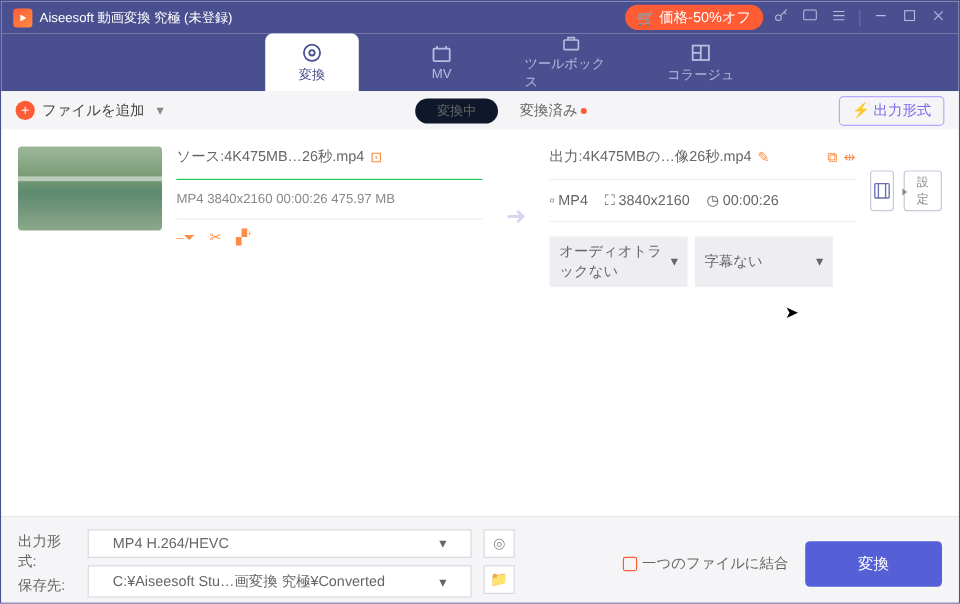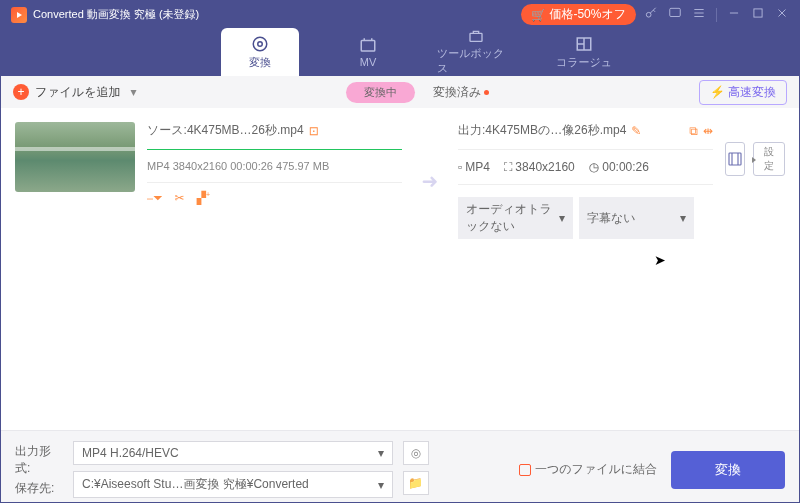--- a/index.html
+++ b/index.html
@@ -15,21 +15,21 @@
 .tabbar{height:48px;background:#4a4f8f;display:flex;align-items:flex-end;padding-left:220px;gap:30px}
 .tab{width:78px;height:48px;display:flex;flex-direction:column;align-items:center;justify-content:center;color:#b8bde0;cursor:pointer;gap:2px}
 .tab.active{background:#fff;color:#4a4f8f;border-radius:6px 6px 0 0}
 .tab svg{width:18px;height:18px}
 .tab-label{font-size:11px}
 .subbar{height:32px;background:#f5f5f7;display:flex;align-items:center;padding:0 12px}
 .add-btn{display:flex;align-items:center;gap:6px;color:#444;cursor:pointer}
 .plus{width:16px;height:16px;background:#ff5c35;border-radius:50%;color:#fff;display:flex;align-items:center;justify-content:center;font-size:12px;line-height:1}
 .chev{color:#888;margin-left:4px}
 .subbar-center{flex:1;display:flex;justify-content:center;gap:18px;align-items:center}
-.pill{background:#f9a8d4;border-radius:11px;padding:3px 18px;font-size:11px;color:#666}
+.pill{background:#0f172a;border-radius:11px;padding:3px 18px;font-size:11px;color:#666}
 .done{font-size:11px;color:#666;display:flex;align-items:center;gap:3px}
 .dot{width:5px;height:5px;background:#ff5c35;border-radius:50%}
 .fast{border:1px solid #b8a8ff;border-radius:4px;padding:3px 10px;font-size:11px;color:#7b68ee;display:flex;align-items:center;gap:3px}
 .content{height:322px;background:#fff;overflow:auto}
 .item{display:flex;padding:14px;gap:12px;align-items:flex-start}
 .thumb{width:120px;height:70px;background:linear-gradient(180deg,#9db89a 0%,#7a9b76 35%,#5d8a6f 55%,#8ca88a 100%);border-radius:3px;position:relative}
 .thumb::after{content:'';position:absolute;top:35%;left:0;right:0;height:4px;background:rgba(255,255,255,.5)}
 .col{flex:1;min-width:0}
 .fname{font-size:11px;color:#666;display:flex;align-items:center;gap:5px;margin-bottom:10px}
 .meta{font-size:11px;color:#888;padding:10px 0;border-top:1px solid #22c55e;border-bottom:1px solid #eee}
@@ -42,34 +42,34 @@
 .drop{background:#eeeef2;padding:4px 8px;font-size:11px;color:#666;display:flex;align-items:center;justify-content:space-between;width:115px;cursor:pointer}
 .right-col{width:60px;display:flex;flex-direction:row;align-items:center;gap:8px;margin-top:20px}
 .fmt-btn{width:34px;height:34px;border:1px solid #c8cadb;border-radius:3px;display:flex;align-items:center;justify-content:center;color:#6b6fb0;cursor:pointer;position:relative}
 .fmt-btn::after{content:'';position:absolute;right:-12px;top:14px;border-left:4px solid #888;border-top:3px solid transparent;border-bottom:3px solid transparent}
 .settings-btn{border:1px solid #c8cadb;border-radius:3px;padding:2px 10px;font-size:10px;color:#888;cursor:pointer}
 .oico{color:#ff8c42}
 .cursor{position:absolute;left:654px;top:252px;font-size:14px;color:#000}
 .footer{height:78px;background:#f5f5f7;border-top:1px solid #e8e8ec;padding:10px 14px;display:flex;gap:10px}
 .fl{display:flex;flex-direction:column;justify-content:space-around;width:48px;font-size:11px;color:#666;text-align:left}
 .fm{flex:1;display:flex;flex-direction:column;gap:6px}
-.sel{background:#fff;border:1px solid #d8d8de;padding:4px 8px;font-size:11px;color:#666;display:flex;justify-content:space-between;align-items:center;cursor:pointer}
+.sel{background:#fff;border:1px solid #d8d8de;padding:4px 20px;font-size:11px;color:#666;display:flex;justify-content:space-between;align-items:center;cursor:pointer}
 .fiw{width:26px;display:flex;flex-direction:column;gap:6px}
 .fibtn{width:26px;height:24px;border:1px solid #d8d8de;background:#fff;display:flex;align-items:center;justify-content:center;color:#888;cursor:pointer}
 .fr{display:flex;align-items:center;gap:14px;padding-left:80px}
 .merge{display:flex;align-items:center;gap:4px;font-size:11px;color:#666}
 .cb{width:12px;height:12px;border:1.5px solid #ff5c35;border-radius:2px}
 .convert{background:#5560d6;color:#fff;border:none;border-radius:4px;padding:10px 44px;font-size:13px;cursor:pointer}
 </style>
 </head>
 <body>
 
 <div class="titlebar">
   <div class="logo"></div>
-  <div class="title">Converted 動画変換 究極 (未登録)</div>
+  <div class="title">Aiseesoft 動画変換 究極 (未登録)</div>
   <div class="promo">
       <span>🛒</span>
       <span>価格-50%オフ</span>
     </div>
   <div class="tb-icons">
     <span><svg viewBox="0 0 24 24">
           <circle cx="8" cy="15" r="4"></circle>
           <path d="M11 12l9-9m-4 4l3 3"></path>
         </svg></span>
     <span><svg viewBox="0 0 24 24">
@@ -131,21 +131,21 @@
   </div>
   <div class="subbar-center">
     <div class="pill">変換中</div>
     <div class="done">
         <span>変換済み</span>
         <span class="dot"></span>
       </div>
   </div>
   <div class="fast">
       <span style="color:#a78bfa">⚡</span>
-      <span>高速変換</span>
+      <span>出力形式</span>
     </div>
 </div>
 
 <div class="content">
   <div class="item">
     <div class="thumb"></div>
     <div class="col">
       <div class="fname">
           <span>ソース:4K475MB…26秒.mp4</span>
           <span class="oico">⊡</span>

